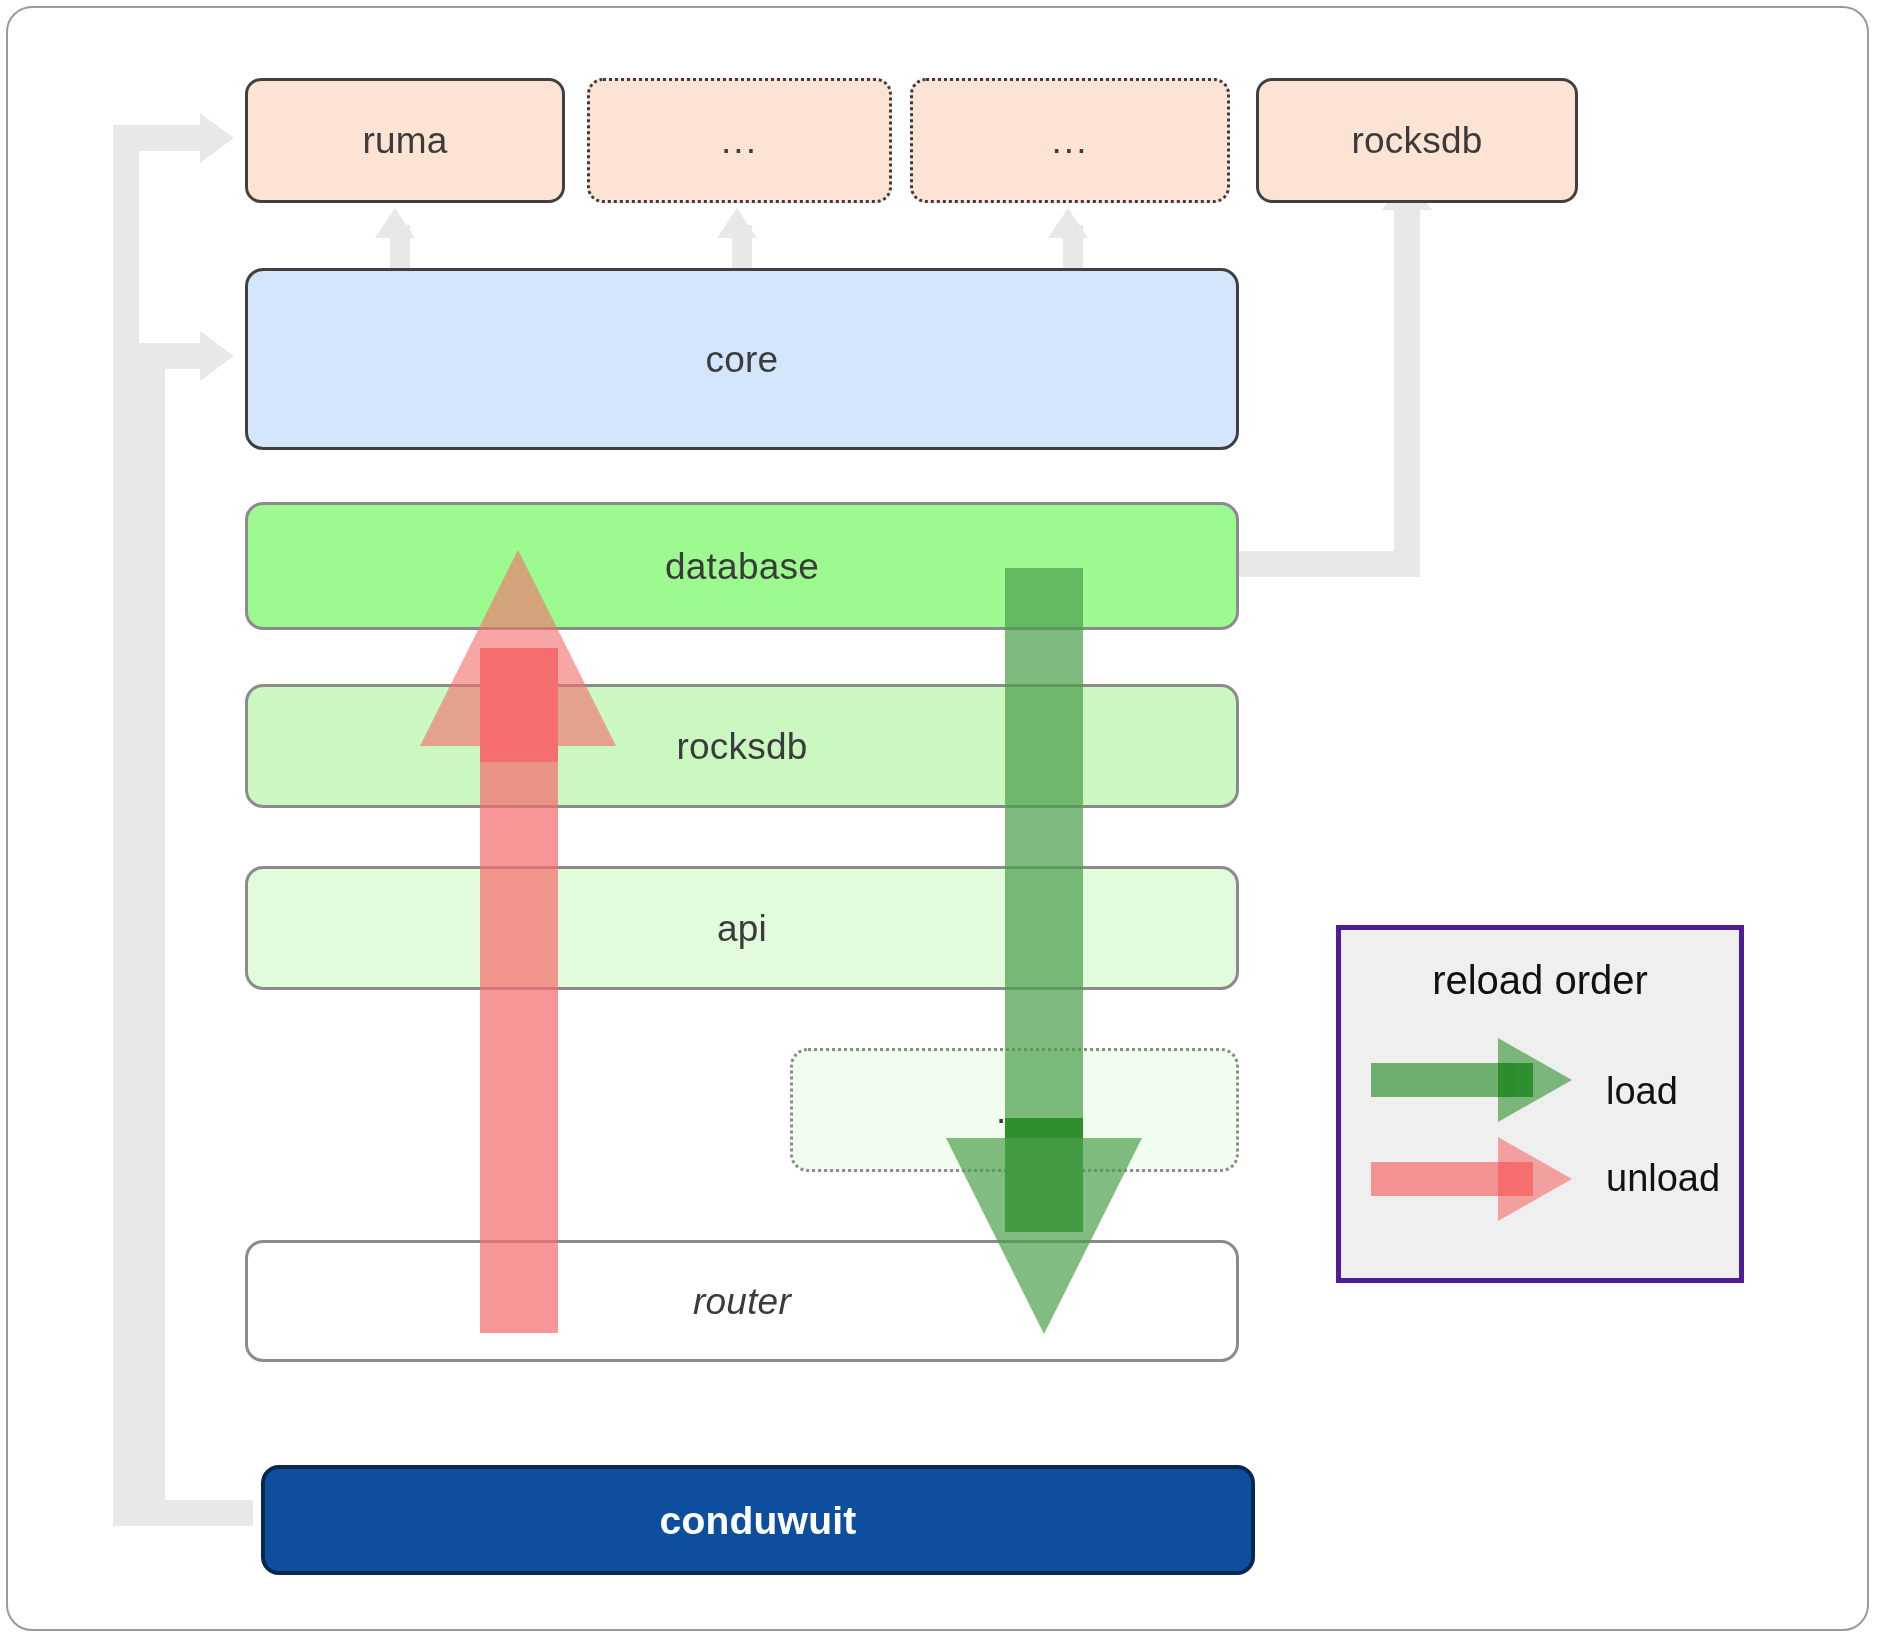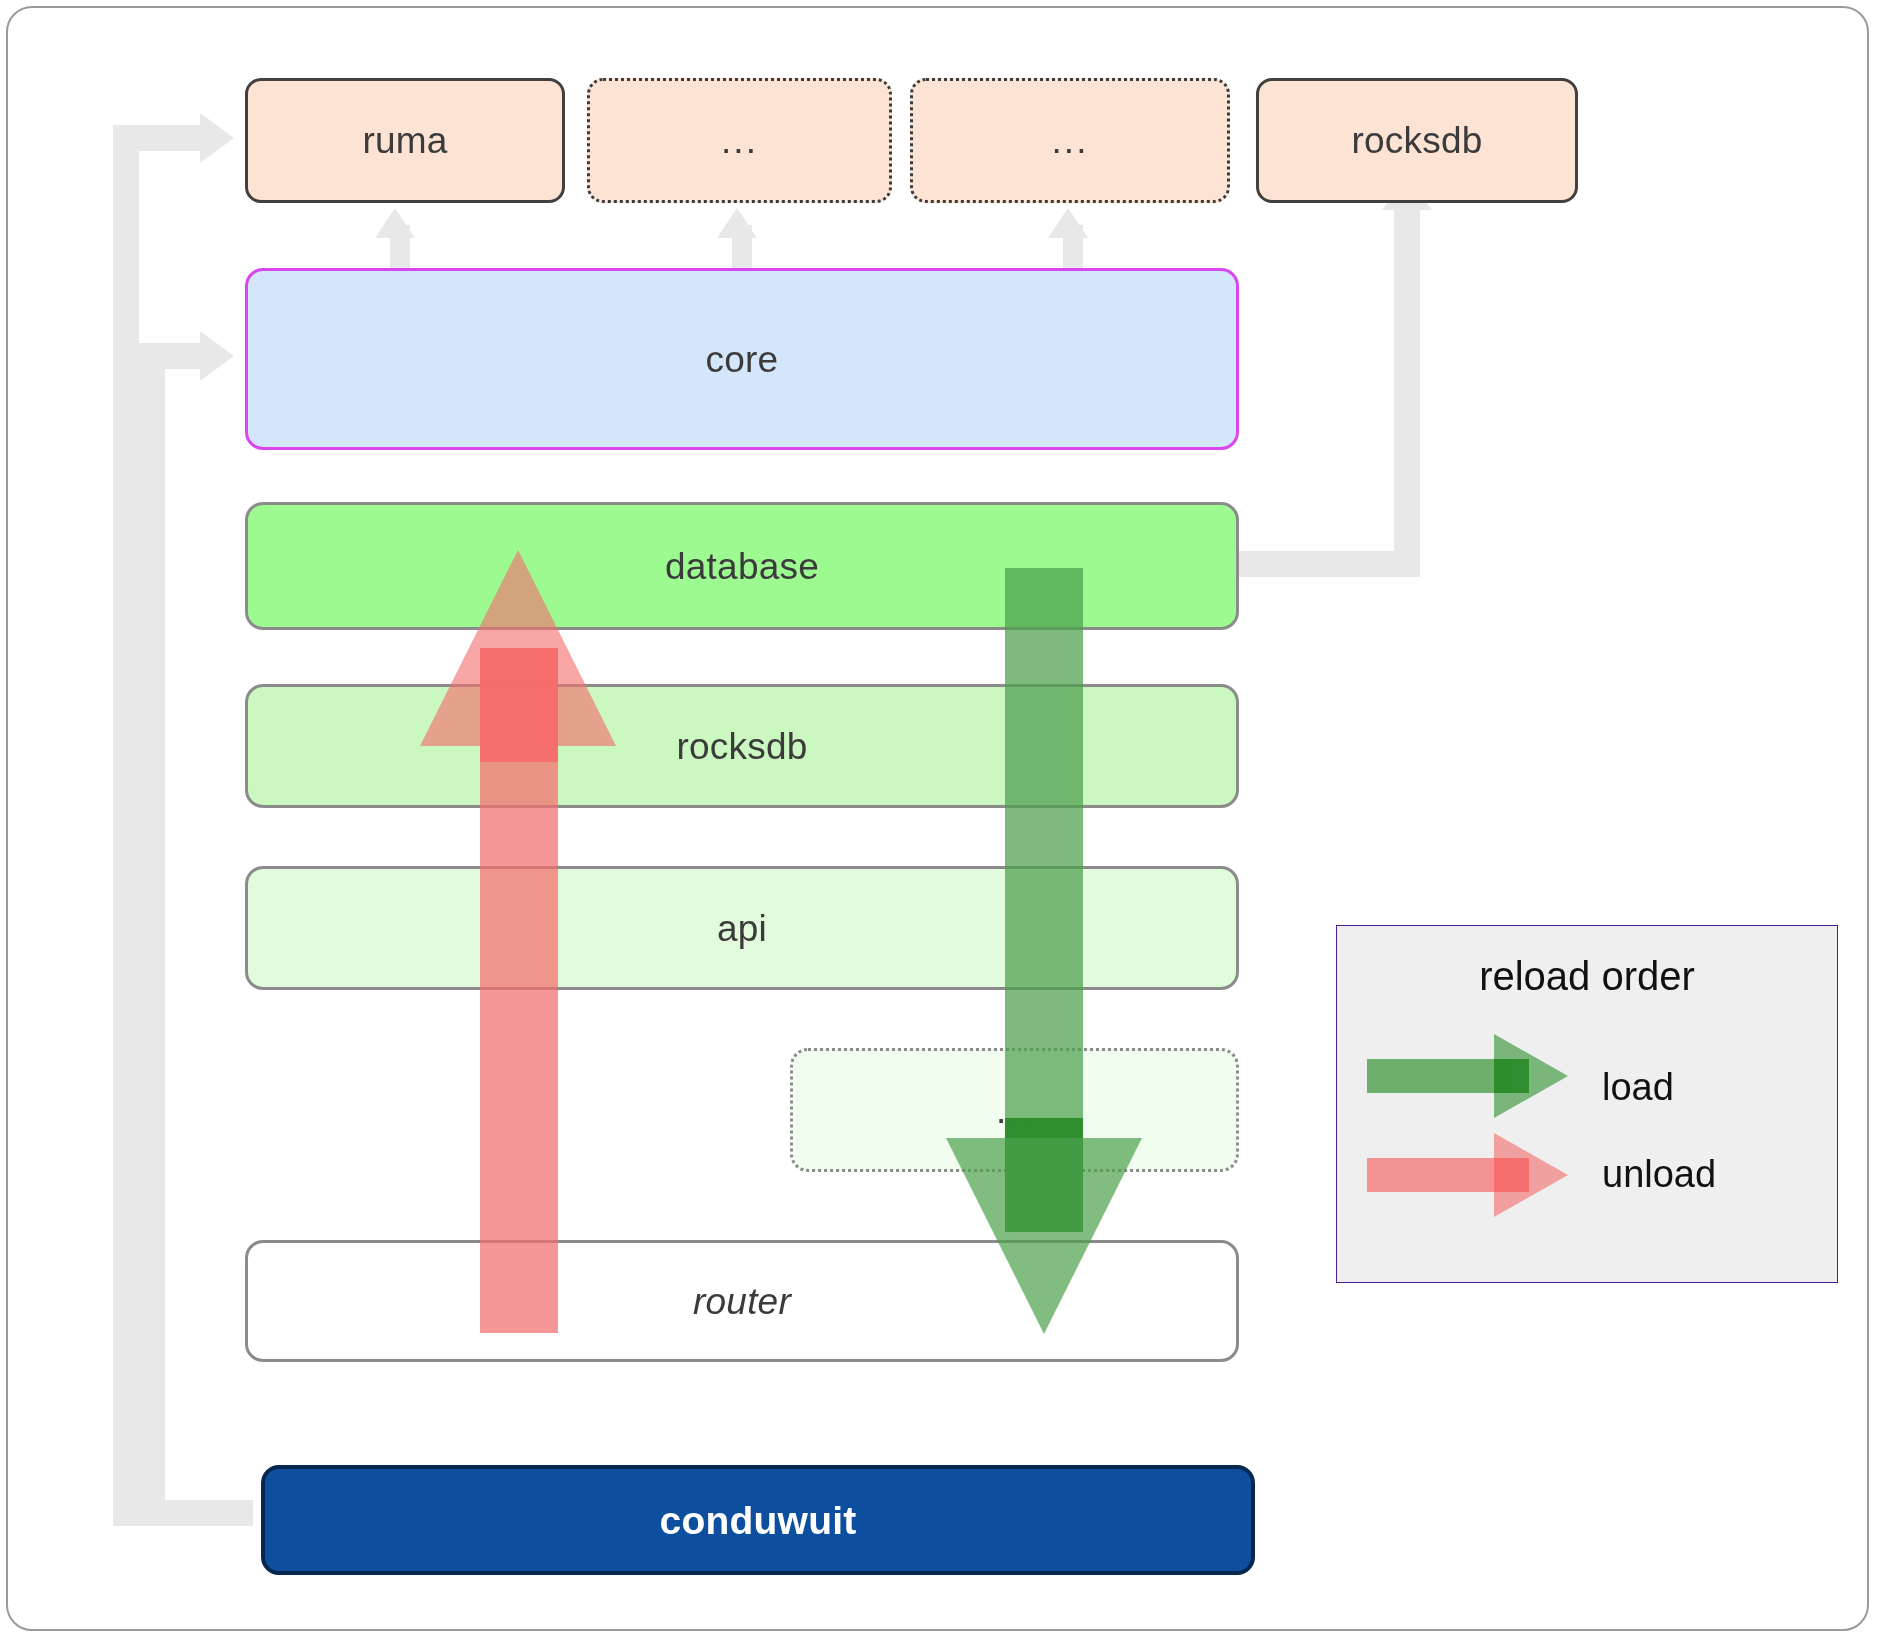--- a/index.html
+++ b/index.html
@@ -50,21 +50,21 @@
     background: #fde3d3;
     border: 3px solid #40403f;
     border-radius: 16px;
   }
   .node.dep.dotted {
     border: 3px dotted #3c3c3c;
   }
 
   .node.core-box {
     background: #d4e6fb;
-    border: 3px solid #d946ef;
+    border: 3px solid #404040;
     border-radius: 18px;
   }
 
   .node.layer {
     border: 3px solid #8b8b8b;
     border-radius: 18px;
   }
   .node.layer.dotted {
     border: 3px dotted #8b8b8b;
   }
@@ -120,24 +120,24 @@
     border-left: 98px solid transparent;
     border-right: 98px solid transparent;
     border-top: 196px solid rgba(76,160,76,0.70);
   }
 
   
   .legend {
     position: absolute;
     left: 1336px;
     top: 925px;
-    width: 502px;
+    width: 408px;
     height: 358px;
     background: #efefef;
-    border: 1px solid #4c1d95;
+    border: 5px solid #4c1d95;
     box-sizing: border-box;
   }
   .legend-title {
     position: absolute;
     left: 0; top: 28px;
     width: 100%;
     text-align: center;
     font-size: 40px;
     color: #111111;
   }

